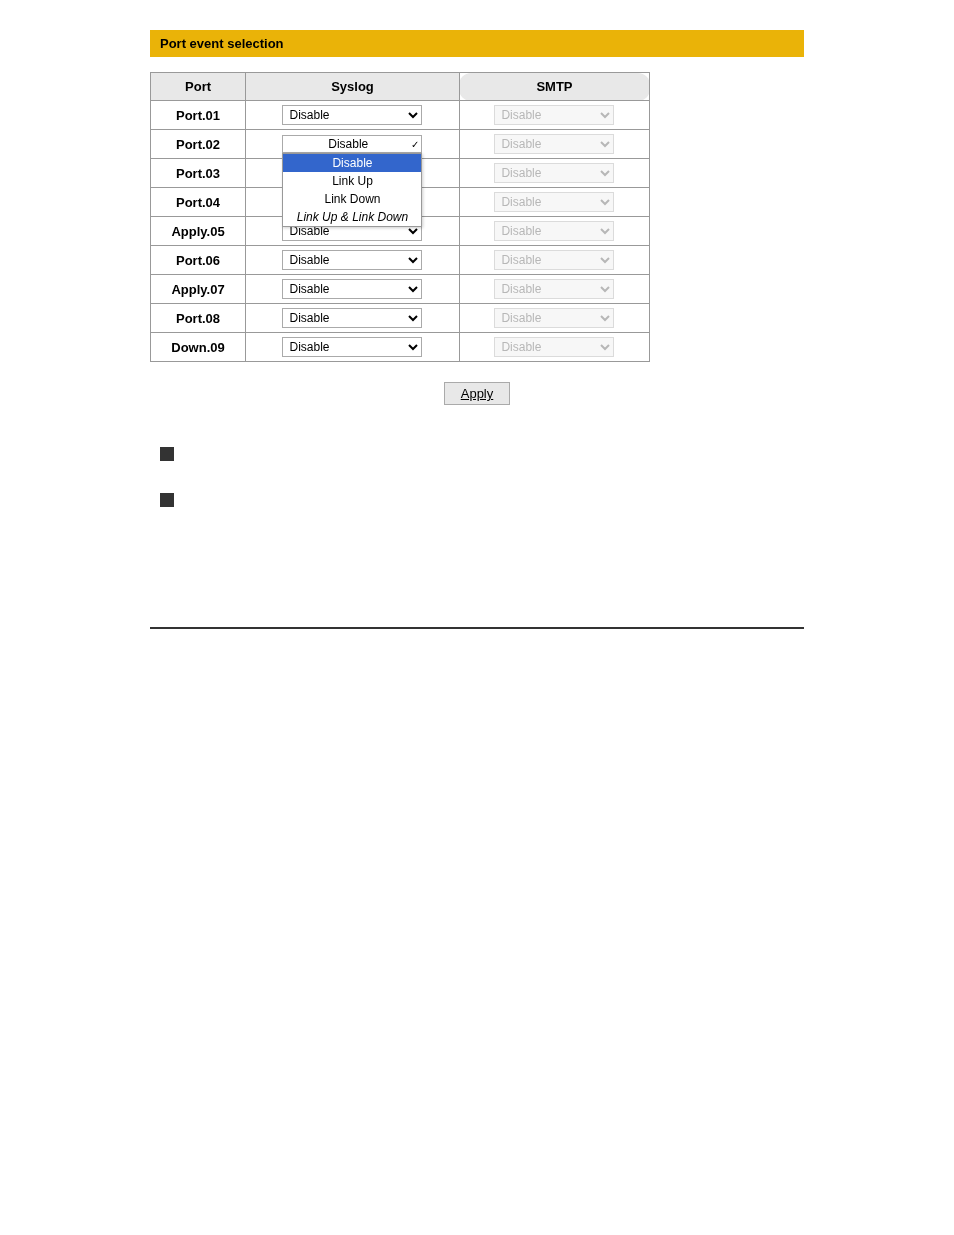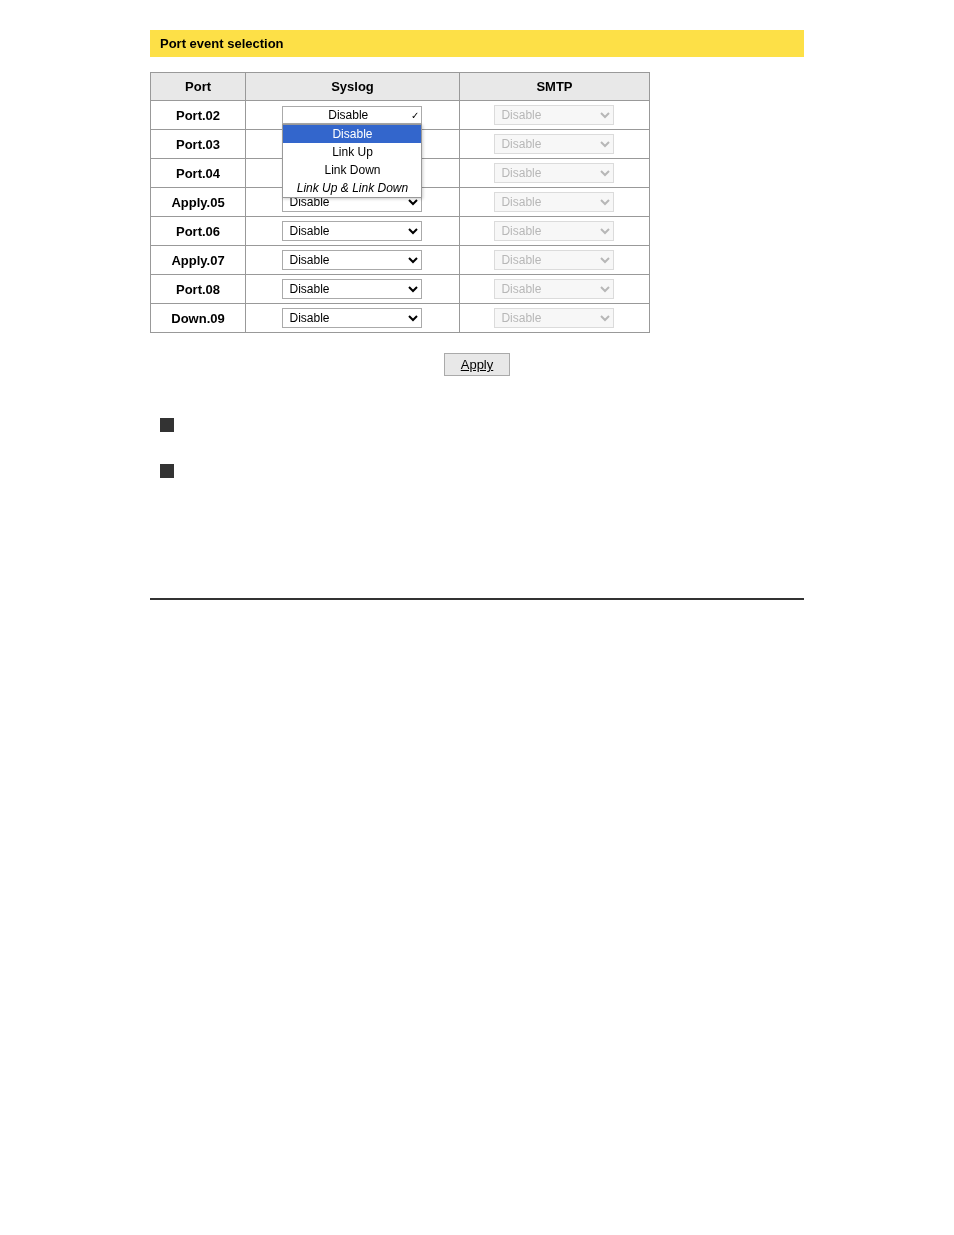--- a/index.html
+++ b/index.html
@@ -15,21 +15,21 @@
       color: #000000;
       width: 954px;
       min-height: 1235px;
     }
 
     .page-container {
       padding: 30px 150px;
     }
 
     .section-header {
-      background-color: #fde047;
+      background-color: #eab308;
       padding: 6px 10px;
       font-weight: bold;
       font-size: 13px;
       margin-bottom: 15px;
     }
 
     .table-container {
       margin-bottom: 20px;
     }
 
@@ -121,39 +121,44 @@
 
     .footer-line {
       border-top: 2px solid #333;
       margin-top: 60px;
       margin-left: 150px;
       margin-right: 150px;
     }
 
     .col-port { width: 80px; }
     .col-syslog { width: 180px; }
-    .col-smtp { width: 160px; }
+    .col-smtp { width: 160px; border-radius: 12px; }
   </style>
 </head>
 <body>
 
 <div class="page-container">
 
   <div class="section-header">Port event selection</div>
 
   <div class="table-container">
     <table>
       <thead>
         <tr>
           <th class="col-port">Port</th>
           <th class="col-syslog">Syslog</th>
           <th class="col-smtp">SMTP</th>
         </tr>
       </thead>
       <tbody id="table-body">
+      <tr>
+            <td class="port-label">Port.01</td>
+            <td><select class="syslog-select"><option value="Disable">Disable</option><option value="Link Up">Link Up</option><option value="Link Down">Link Down</option><option value="Link Up &amp; Link Down">Link Up &amp; Link Down</option></select></td>
+            <td><select class="smtp-select" disabled=""><option value="Disable">Disable</option></select></td>
+          </tr>
           <tr>
             <td class="port-label">Port.02</td>
             <td><div style="position: relative; display: inline-block;"><div style="display: flex; align-items: center; width: 140px; border: 1px solid rgb(170, 170, 170); background: rgb(255, 255, 255); padding: 1px 2px; font-size: 12px; cursor: pointer;">
                   <span style="flex: 1 1 0%;">Disable</span>
                   <span style="font-size: 10px;">✓</span>
                 </div><div style="position: absolute; top: 100%; left: 0px; background: rgb(255, 255, 255); border: 1px solid rgb(153, 153, 153); z-index: 100; width: 140px; font-size: 12px; box-shadow: rgba(0, 0, 0, 0.2) 1px 1px 3px;">
                   <div style="padding: 2px 4px; cursor: pointer; background-color: rgb(51, 102, 204); color: rgb(255, 255, 255);">Disable</div>
                   <div style="padding: 2px 4px; cursor: pointer;">Link Up</div>
                   <div style="padding: 2px 8px; cursor: pointer;">Link Down</div>
                   <div style="padding: 2px 4px; cursor: pointer; font-style: italic;">Link Up &amp; Link Down</div>

